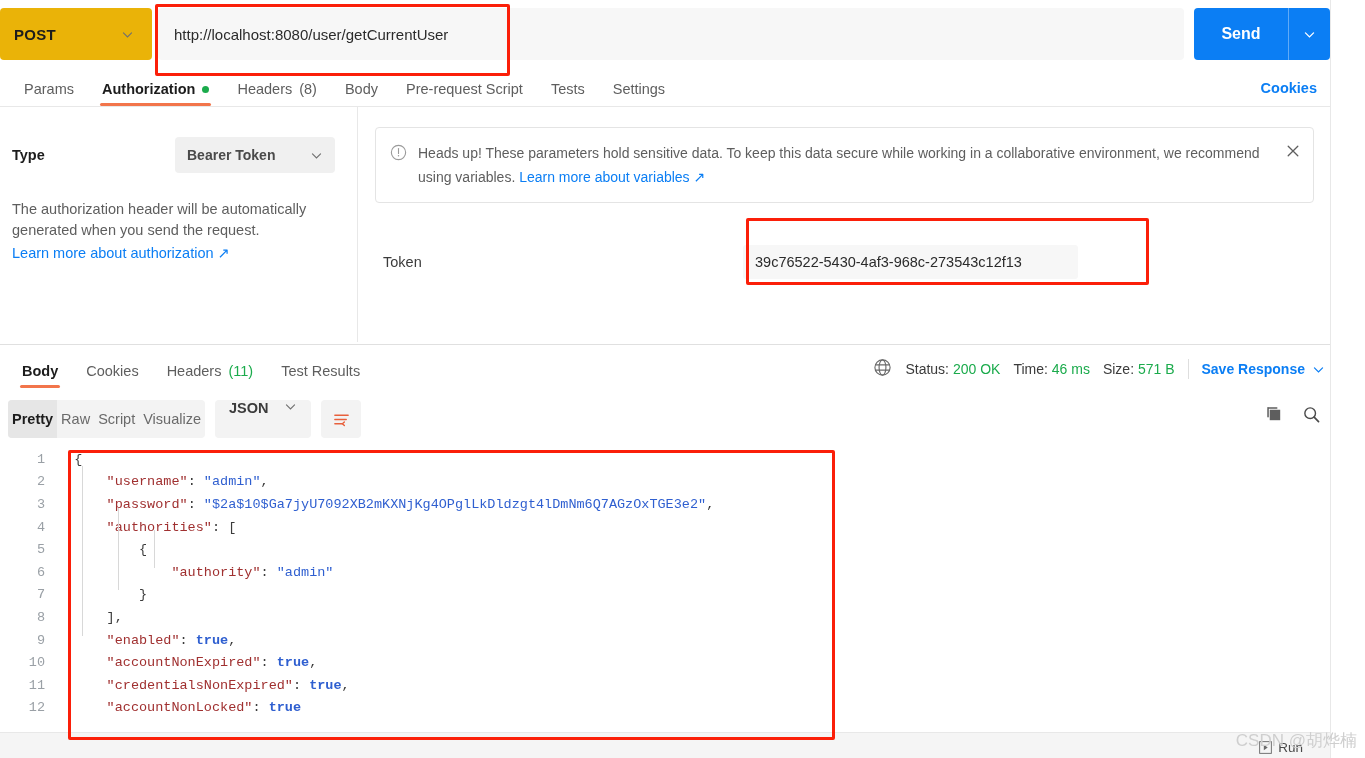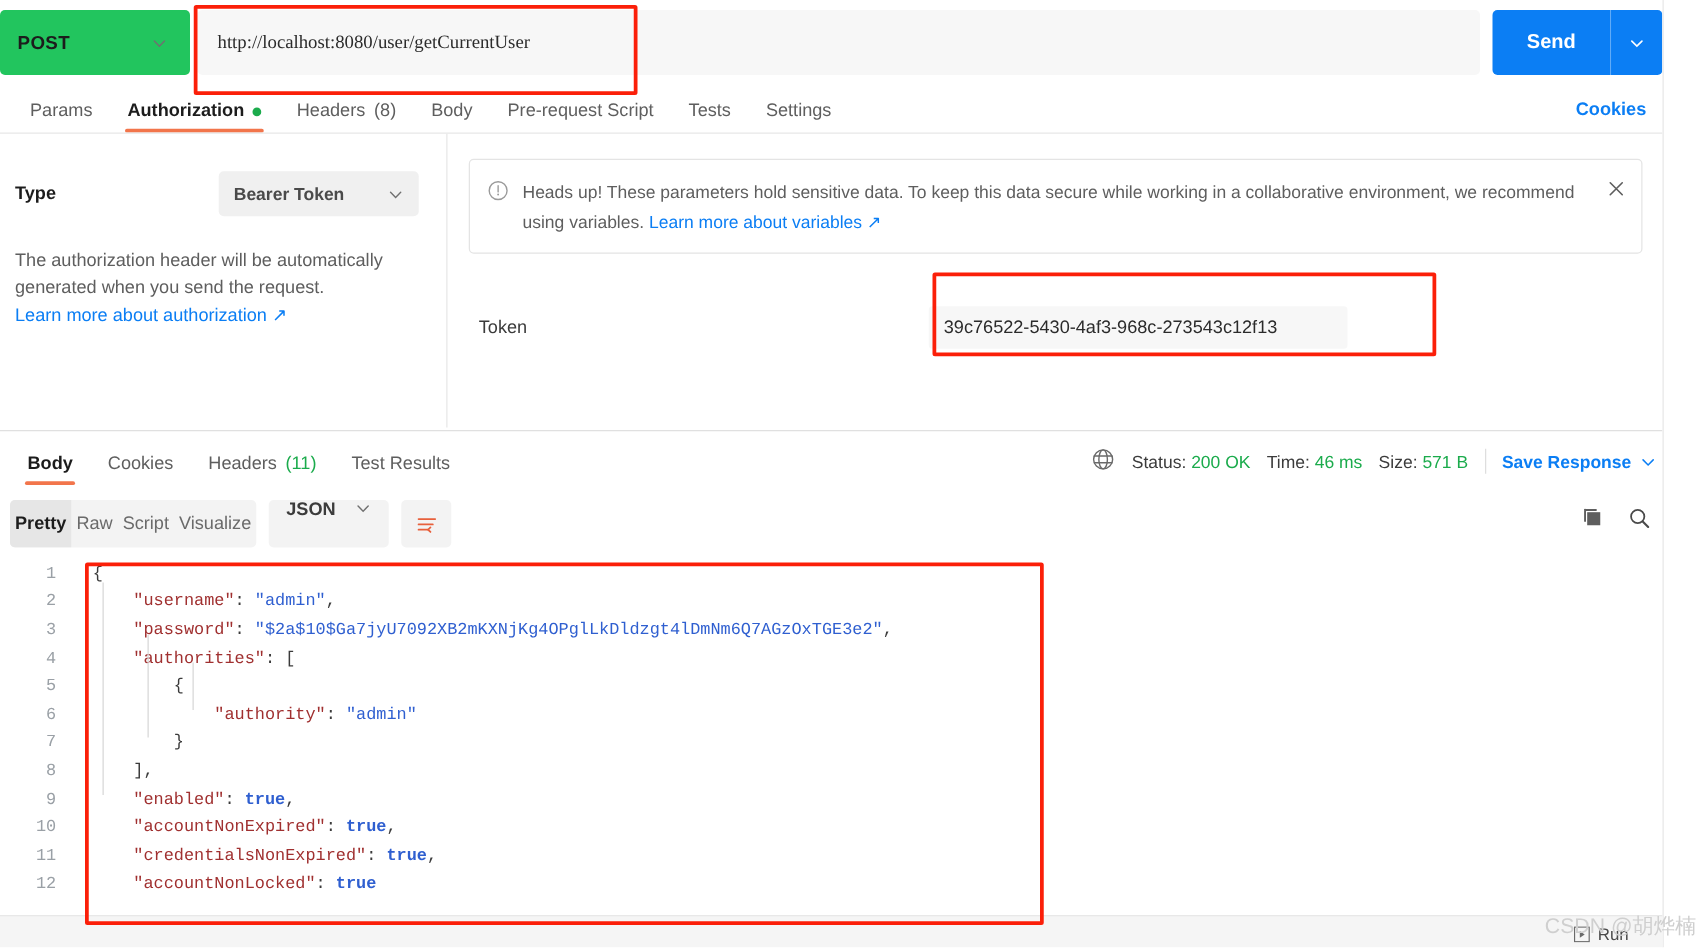--- a/index.html
+++ b/index.html
@@ -11,30 +11,30 @@
     overflow: hidden;
   }
   #app { position: relative; width: 1365px; height: 758px; background:#fff; }
 
   
   .url-row {
     position: absolute; left: 0; top: 8px; width: 1330px; height: 52px;
     display: flex; align-items: stretch;
   }
   .method-box {
-    width: 152px; background: #22c55e; border-radius: 4px;
+    width: 152px; background: #eab308; border-radius: 4px;
     display: flex; align-items: center; justify-content: space-between;
     padding: 0 18px 0 14px; cursor: pointer;
   }
   .method-label { font-size: 15px; font-weight: bold; color: #1c1c1c; letter-spacing: .3px; }
   .url-field {
     flex: 1; margin-left: 6px; background: #f7f7f7; border-radius: 4px;
     display: flex; align-items: center; padding: 0 16px; cursor: text;
   }
-  .url-text { font-size: 15px; color: #2b2b2b; font-family: Liberation Serif, serif; }
+  .url-text { font-size: 15px; color: #2b2b2b; }
   .send-group { display: flex; margin-left: 10px; }
   .send-btn {
     width: 94px; background: #0b7ef4; color:#fff; border:none;
     border-radius: 4px 0 0 4px; font-size: 16px; font-weight: bold;
     font-family:"Liberation Sans",sans-serif; cursor: pointer;
   }
   .send-caret {
     width: 42px; background:#0b7ef4; border:none; border-radius: 0 4px 4px 0;
     border-left: 1px solid rgba(255,255,255,.35);
     display:flex; align-items:center; justify-content:center; cursor:pointer;

